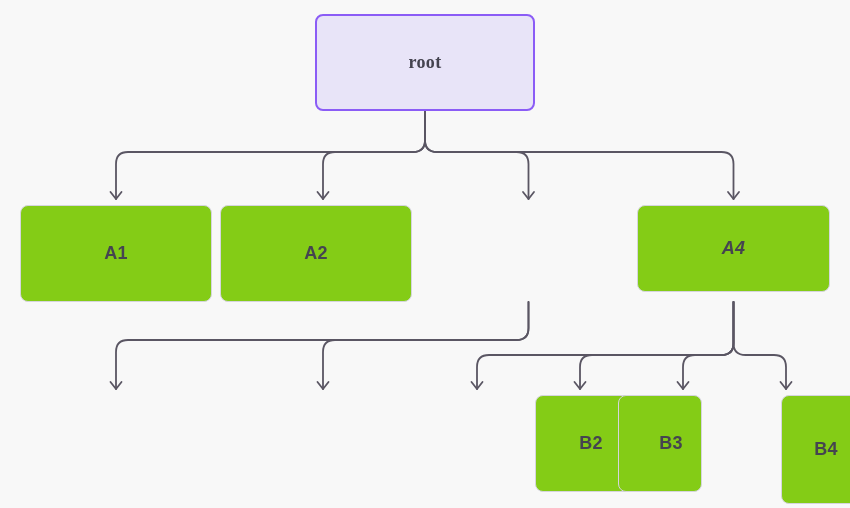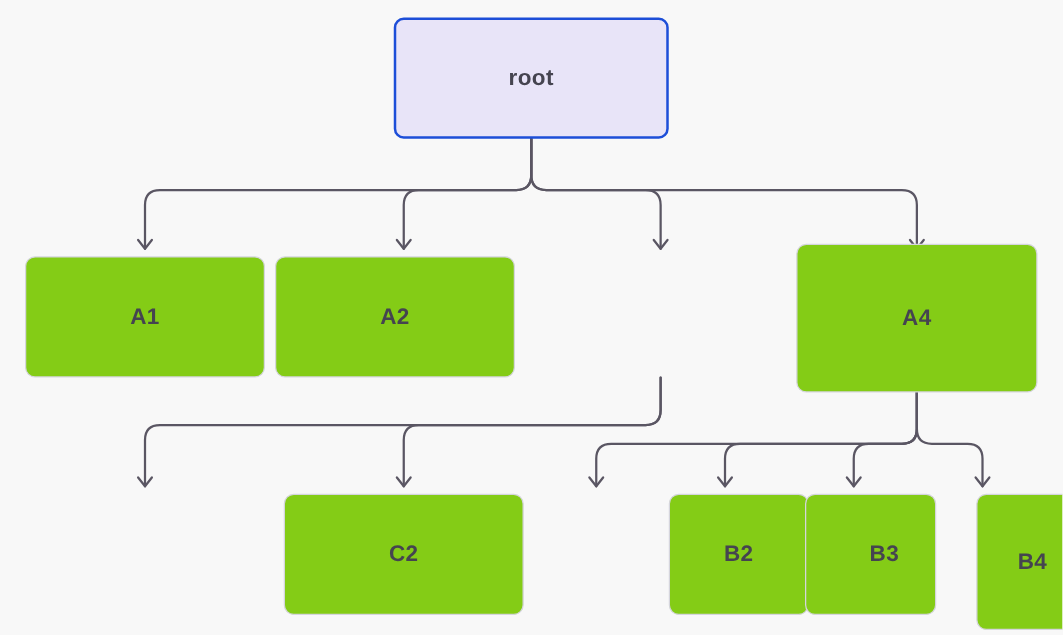--- a/index.html
+++ b/index.html
@@ -31,21 +31,22 @@
     align-items: center;
     justify-content: center;
     font-size: 18px;
     font-weight: 600;
     color: #454450;
     letter-spacing: 0.3px;
     cursor: pointer;
   }
   .node.root {
     background: #e8e4f8;
-    border: 2px solid #1d4ed8;
+    border: 2px solid #8b5cf6;
+    font-family: Liberation Serif, serif;
   }
 </style>
 </head>
 <body>
 
 <div class="canvas">
   <svg class="edges-layer" width="850" height="508" viewBox="0 0 850 508" xmlns="http://www.w3.org/2000/svg">
       <path d="M 425 111 V 140 Q 425 152 413 152 H 128 Q 116 152 116 164 V 199" fill="none" stroke="#5a5663" stroke-width="1.8" stroke-linecap="round" stroke-linejoin="round"></path>
       <path d="M 110.5 192 L 116 199 L 121.5 192" fill="none" stroke="#5a5663" stroke-width="1.8" stroke-linecap="round" stroke-linejoin="round"></path>
       <path d="M 425 111 V 140 Q 425 152 413 152 H 335 Q 323 152 323 164 V 199" fill="none" stroke="#5a5663" stroke-width="1.8" stroke-linecap="round" stroke-linejoin="round"></path>
@@ -69,28 +70,25 @@
     </svg>
 <div class="node root" style="left: 315px; top: 14px; width: 220px; height: 97px;">
       <span>root</span>
     </div>
     <div class="node" style="left: 20px; top: 205px; width: 192px; height: 97px;">
       <span>A1</span>
     </div>
     <div class="node" style="left: 220px; top: 205px; width: 192px; height: 97px;">
       <span>A2</span>
     </div>
-    <div class="node" style="left: 637px; top: 195px; width: 193px; height: 119px;">
+    <div class="node" style="left: 637px; top: 205px; width: 193px; height: 87px; font-style: italic;">
       <span>A4</span>
-    </div>
-    <div class="node" style="left: 227px; top: 395px; width: 192px; height: 97px;">
-      <span>C2</span>
     </div>
     <div class="node" style="left: 535px; top: 395px; width: 112px; height: 97px;">
       <span>B2</span>
     </div>
-    <div class="node" style="left: 644px; top: 395px; width: 105px; height: 97px; padding-left: 22px;">
+    <div class="node" style="left: 618px; top: 395px; width: 84px; height: 97px; padding-left: 22px;">
       <span>B3</span>
     </div>
     <div class="node" style="left: 781px; top: 395px; width: 90px; height: 109px;">
       <span>B4</span>
     </div>
   </div>
 
 </body></html>

